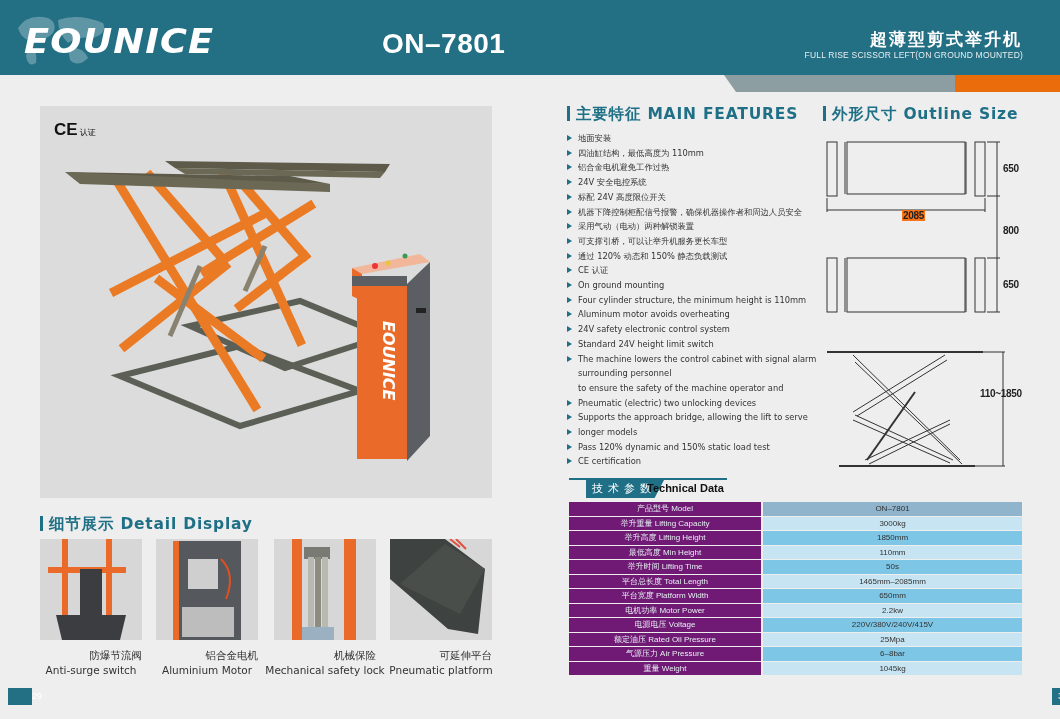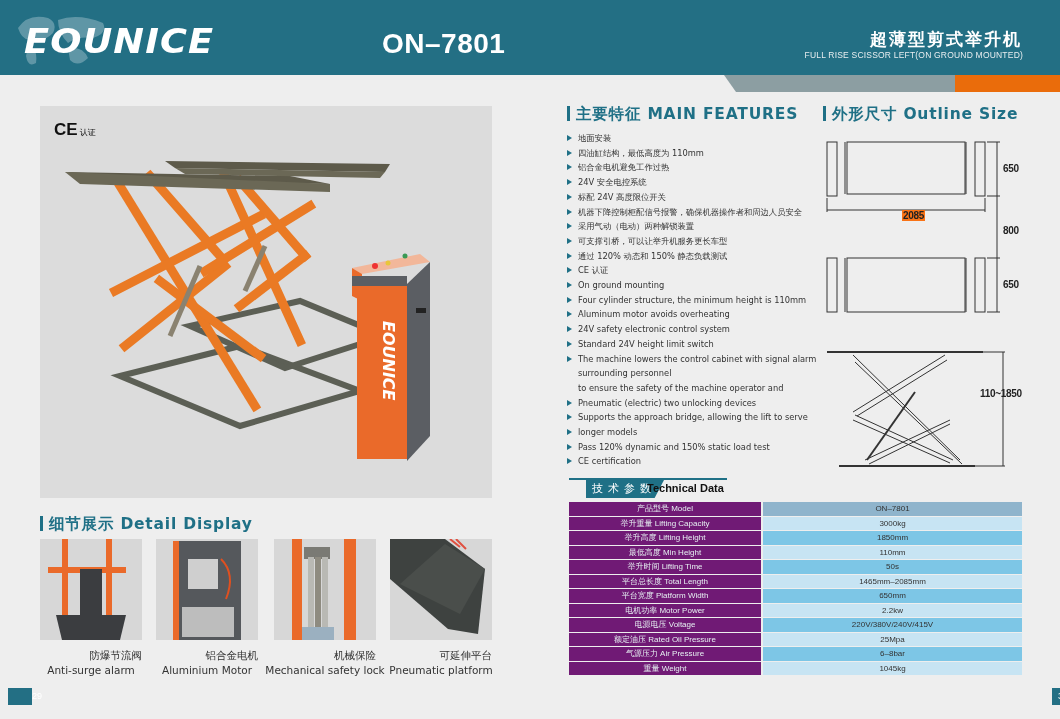--- a/index.html
+++ b/index.html
@@ -266,21 +266,21 @@
     <div class="detail-thumb">
       <svg width="102" height="101" viewBox="0 0 102 101">
         <rect x="22" y="0" width="6" height="80" fill="#ea6a2a"></rect>
         <rect x="66" y="0" width="6" height="80" fill="#ea6a2a"></rect>
         <rect x="8" y="28" width="78" height="6" fill="#ea6a2a"></rect>
         <rect x="40" y="30" width="22" height="48" fill="#3b3d40"></rect>
         <polygon points="16,76 86,76 80,101 22,101" fill="#3b3d40"></polygon>
       </svg>
     </div>
     <div class="detail-cn">防爆节流阀</div>
-    <div class="detail-en">Anti-surge alarm</div>
+    <div class="detail-en">Anti-surge switch</div>
   </div>
   <div class="detail-item" style="left:116px">
     <div class="detail-thumb">
       <svg width="102" height="101" viewBox="0 0 102 101">
         <rect x="17" y="2" width="6" height="99" fill="#ea6a2a"></rect>
         <rect x="23" y="2" width="62" height="99" fill="#55585c"></rect>
         <rect x="32" y="20" width="30" height="30" fill="#cfcfcf"></rect>
         <rect x="26" y="68" width="52" height="30" fill="#bdbdbd"></rect>
         <path d="M65 20 Q80 35 70 60" stroke="#e05020" fill="none" stroke-width="2"></path>
       </svg>

